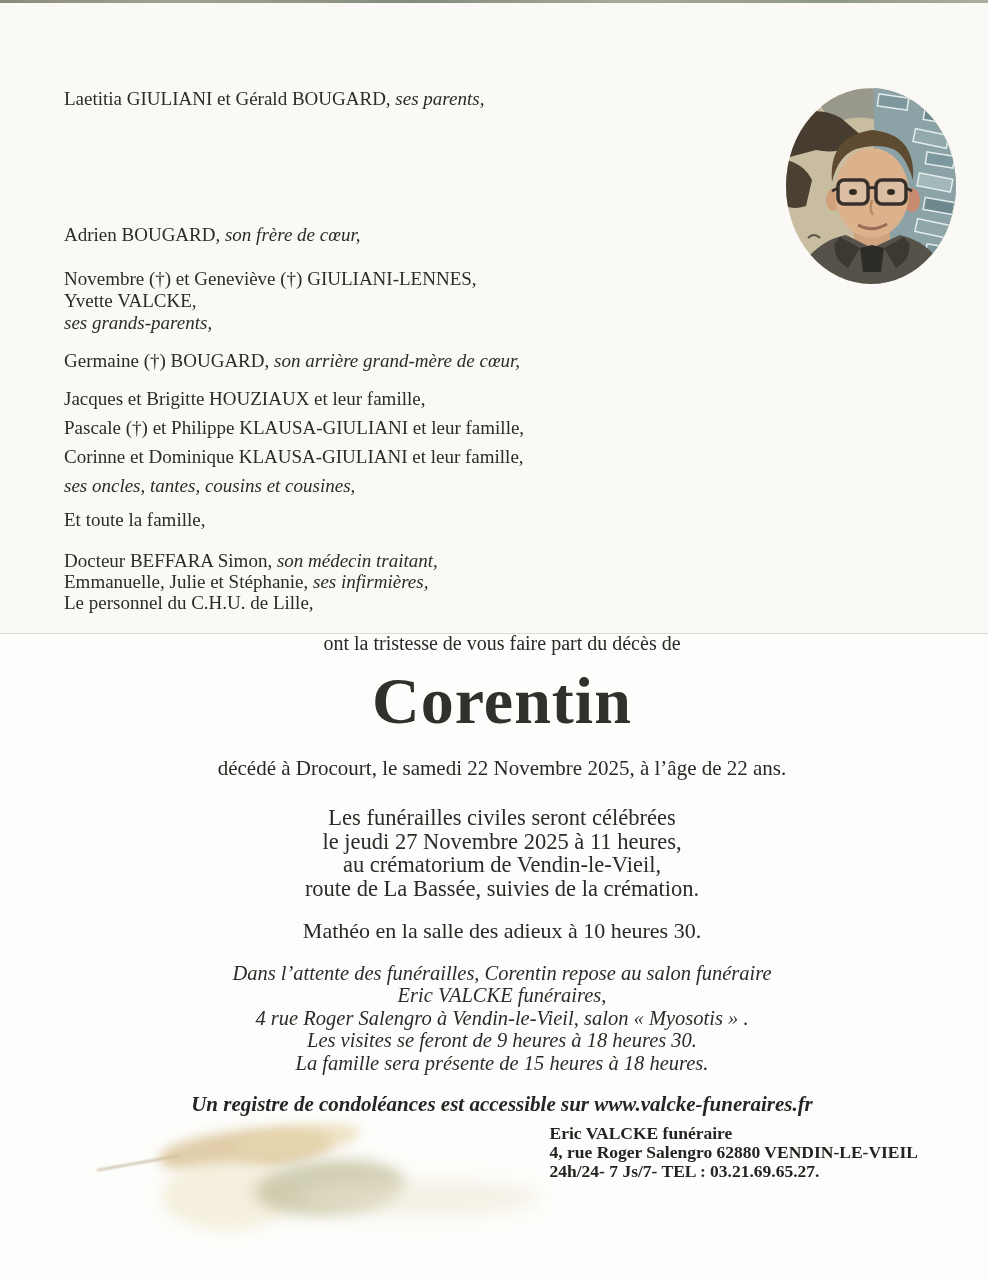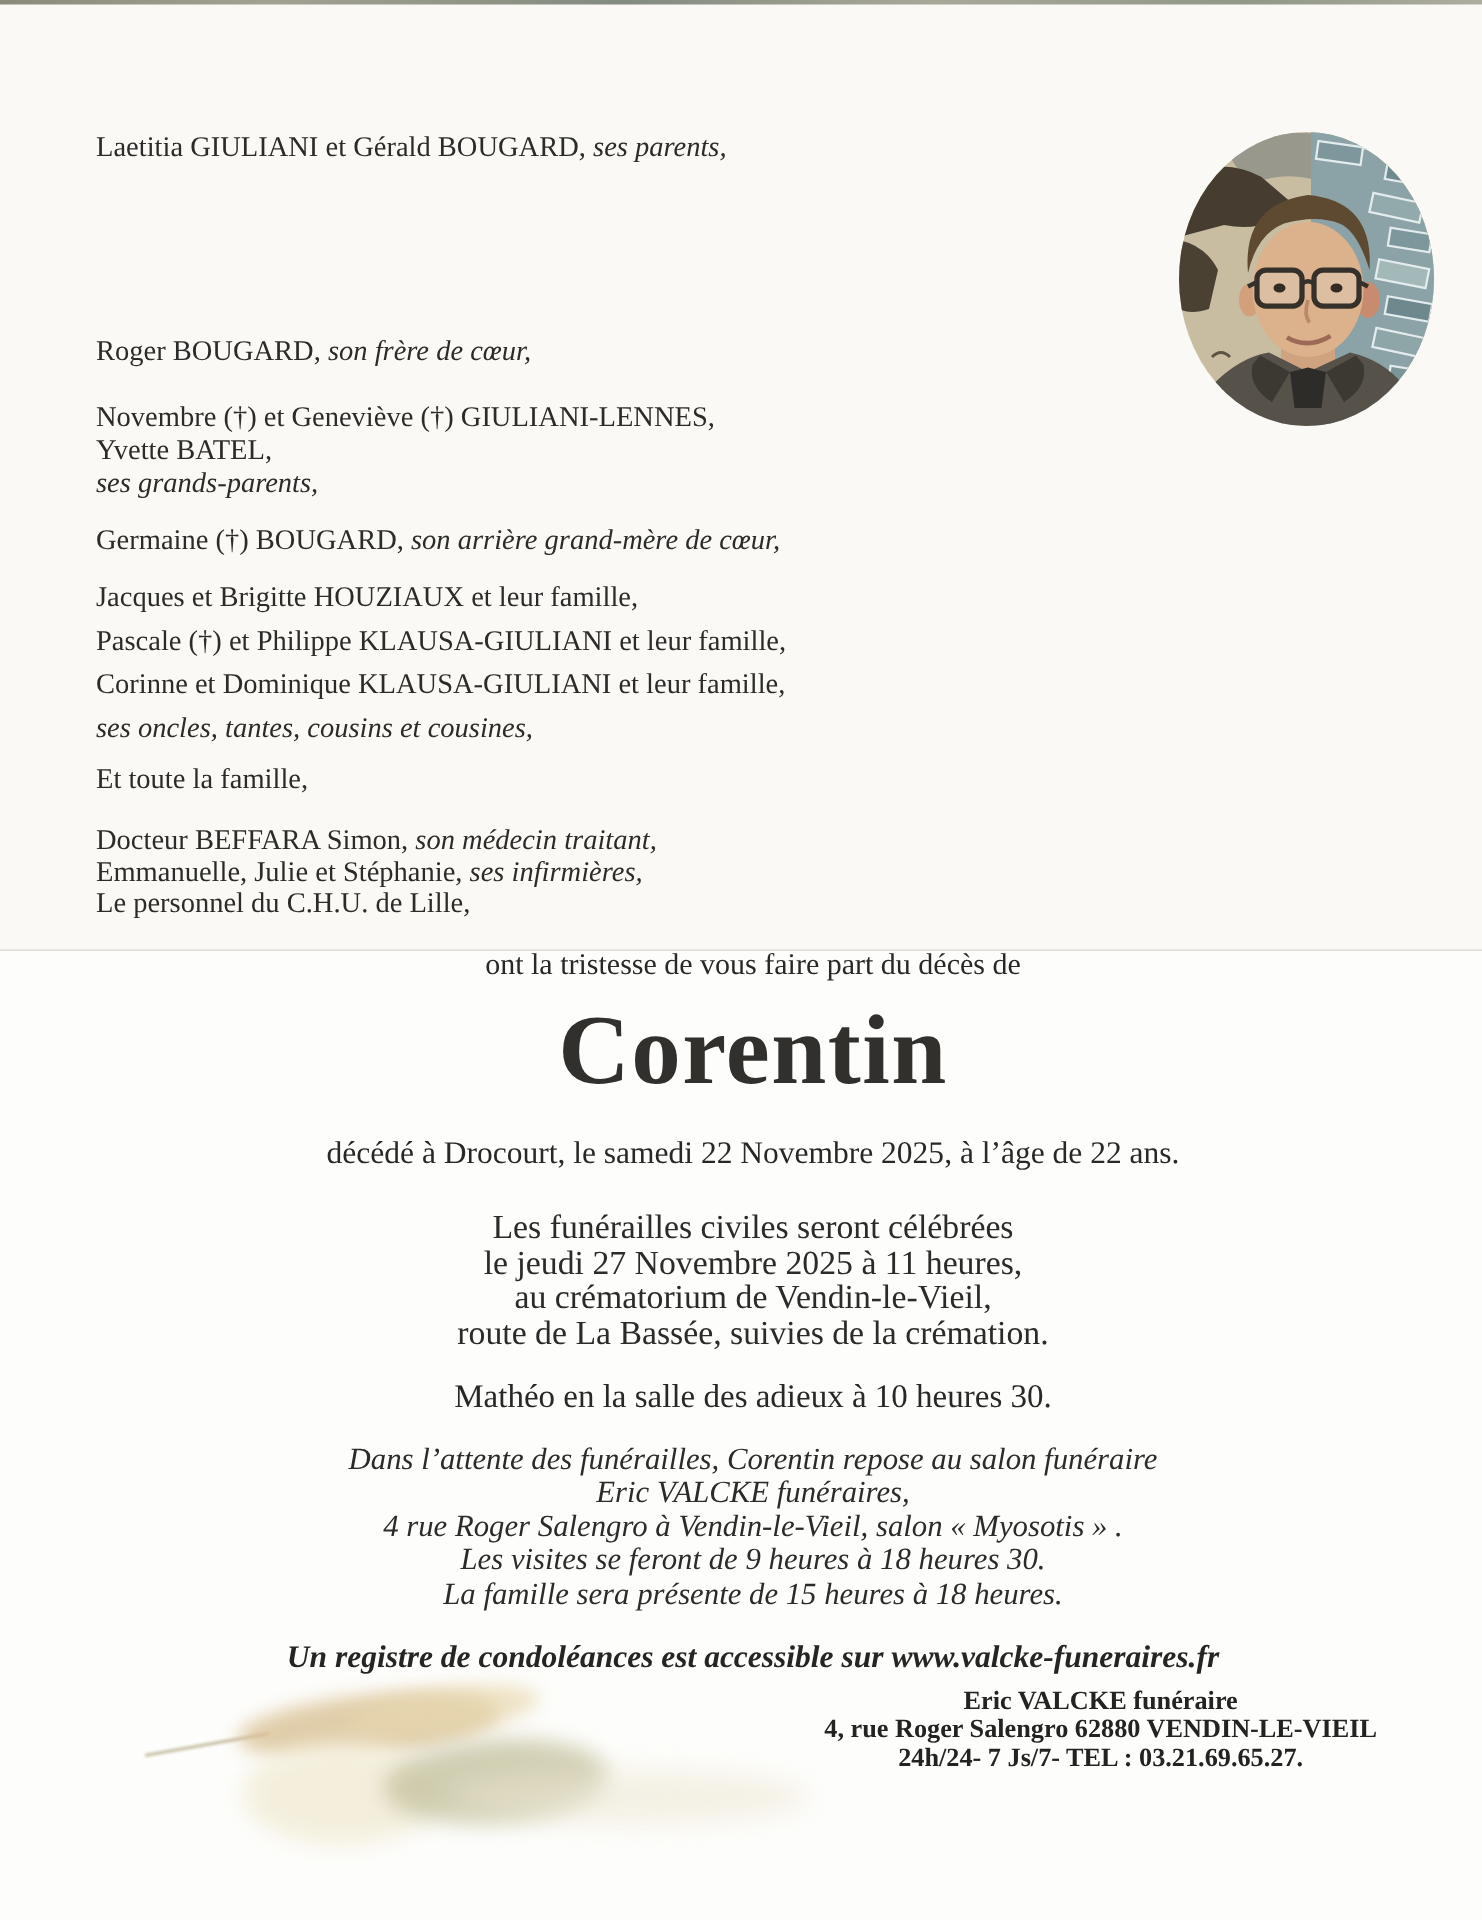--- a/index.html
+++ b/index.html
@@ -19,21 +19,21 @@
   .blk{position:absolute;white-space:nowrap;}
   .fam{left:64px;font-size:19px;line-height:22px;color:#2b2b29;}
   .fam em{font-style:italic;}
   .center{left:8px;width:988px;text-align:center;}
   .b{font-weight:normal;}
   .deceased-name{font-size:66px;font-weight:bold;line-height:74px;color:#31302d;letter-spacing:1px;}
   .ceremony{font-size:22.5px;line-height:23.5px;color:#2b2b29;}
   .gathering{font-size:22px;}
   .repose{font-style:italic;font-size:20.5px;line-height:22.4px;color:#2b2b29;}
   .register{font-style:italic;font-weight:bold;font-size:21px;color:#252523;}
-  .contact{right:110px;text-align:center;font-weight:bold;font-size:17.5px;line-height:18.8px;color:#232321;}
+  .contact{right:110px;text-align:left;font-weight:bold;font-size:17.5px;line-height:18.8px;color:#232321;}
   .intro{font-size:20px;}
   .death-line{font-size:21px;}
   .photo{position:absolute;left:786px;top:88px;width:170px;height:196px;border-radius:50%;overflow:hidden;}
   .pampas-el{position:absolute;border-radius:50%;}
   .pp1{left:158px;top:1130px;width:175px;height:40px;background:#d9c194;transform:rotate(-6deg);filter:blur(6px);opacity:.8;}
   .pp2{left:230px;top:1126px;width:130px;height:30px;background:#e7d7ae;transform:rotate(-8deg);filter:blur(6px);opacity:.7;}
   .pp3{left:162px;top:1162px;width:130px;height:68px;background:#f4efdd;filter:blur(7px);}
   .pp4{left:255px;top:1160px;width:150px;height:55px;background:#c9c6a6;transform:rotate(-4deg);filter:blur(7px);opacity:.85;}
   .pp5{left:300px;top:1180px;width:240px;height:36px;background:#ece6d2;filter:blur(9px);opacity:.55;}
   .pstem{left:96px;top:1162px;width:84px;height:2px;background:#c3ba9e;transform:rotate(-10deg);filter:blur(1px);border-radius:2px;}
@@ -87,27 +87,27 @@
     </svg>
   </div>
 
   <div class="blk fam" style="top:88px">
     <span>Laetitia GIULIANI et Gérald BOUGARD,</span>
     <em>ses parents,</em>
   </div>
 
 
   <div class="blk fam" style="top:224px">
-    <span>Roger BOUGARD,</span>
+    <span>Adrien BOUGARD,</span>
     <em>son frère de cœur,</em>
   </div>
 
   <div class="blk fam" style="top:268px">
     <div>Novembre (†) et Geneviève (†) GIULIANI-LENNES,</div>
-    <div>Yvette BATEL,</div>
+    <div>Yvette VALCKE,</div>
     <div><em>ses grands-parents,</em></div>
   </div>
 
   <div class="blk fam" style="top:350px">
     <span>Germaine (†) BOUGARD,</span>
     <em>son arrière grand-mère de cœur,</em>
   </div>
 
   <div class="blk fam" style="top:384px;line-height:29px">
     <div>Jacques et Brigitte HOUZIAUX et leur famille,</div>

